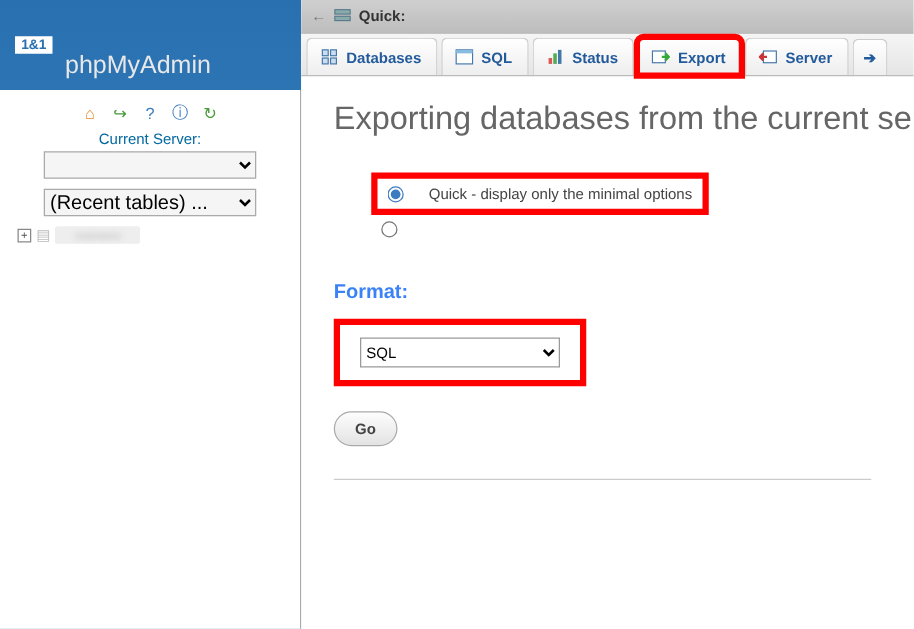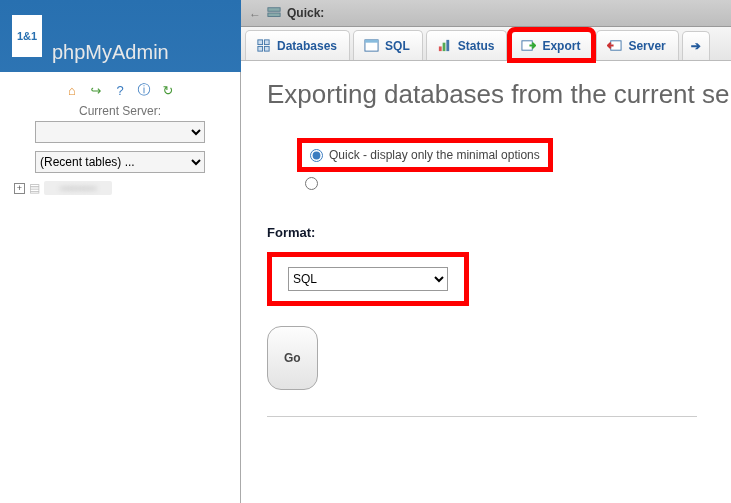--- a/index.html
+++ b/index.html
@@ -1,53 +1,53 @@
 <!DOCTYPE html>
 <html><head>
 <meta charset="utf-8">
 <style>
   * { box-sizing: border-box; margin: 0; padding: 0; }
   body { font-family: sans-serif; font-size: 12px; width: 731px; height: 503px; overflow: hidden; background: #fff; position: relative; }
   
   .sidebar { position: absolute; left: 0; top: 0; width: 241px; height: 503px; background: linear-gradient(to bottom, #2870b0 0%, #4a8cc7 100%); }
   .sidebar-header { display: flex; align-items: center; padding: 8px 12px; color: #fff; }
-  .logo-box { width: 30px; height: 42px; background: #fff; color: #2870b0; font-weight: bold; font-size: 11px; display: flex; align-items: center; justify-content: center; margin-right: 10px; }
+  .logo-box { width: 30px; height: 14px; background: #fff; color: #2870b0; font-weight: bold; font-size: 11px; display: flex; align-items: center; justify-content: center; margin-right: 10px; }
   .brand { font-size: 20px; color: #e8e8e8; font-weight: normal; margin-top: 33px; }
   .sidebar-body { background: #fff; margin: 0; height: calc(503px - 55px); padding-top: 10px; text-align: center; border-right: 1px solid #aaa; }
   .icon-row { display: flex; justify-content: center; gap: 8px; margin-bottom: 6px; }
   .icon-row span { width: 16px; height: 16px; display: inline-flex; align-items: center; justify-content: center; font-size: 13px; }
-  .label-current { font-size: 12px; color: #737373; margin-bottom: 3px; }
+  .label-current { font-size: 12px; color: #0369a1; margin-bottom: 3px; }
   .select-wrap { display: flex; justify-content: center; margin-bottom: 8px; }
-  .select-wrap select { width: 170px; height: 22px; border: 1px solid #aaa; font-size: 12px; background: #f5f5f5; }
+  .select-wrap select { width: 170px; height: 22px; border: 1px solid #aaa; font-size: 16px; background: #f5f5f5; }
   .tree { text-align: left; padding-left: 14px; margin-top: 6px; display: flex; align-items: center; gap: 4px; color: #999; }
   .plusbox { width: 11px; height: 11px; border: 1px solid #888; font-size: 9px; line-height: 9px; text-align: center; color: #555; background:#fff;}
   .blur { color: transparent; text-shadow: 0 0 5px rgba(80,80,80,0.7); background: #eee; border-radius:2px; padding:0 16px;}
   
   .main { position: absolute; left: 241px; top: 0; width: 490px; height: 503px; background:#fff; }
   .serverbar { background: linear-gradient(#cfcfcf,#bdbdbd); border-bottom: 1px solid #999; padding: 4px 8px; display: flex; align-items: center; gap: 6px; color:#333; font-weight:bold; height:27px;}
   .serverbar .chev { color:#777; font-weight:normal; }
   .serverbar .db-icon { width:14px; height:14px; }
   
   .tabs { background: linear-gradient(#f5f5f5,#e5e5e5); border-bottom: 1px solid #bbb; display: flex; padding-left:4px; height:34px; align-items:flex-end;}
   .tab { display:flex; align-items:center; gap:6px; padding:7px 12px 7px 10px; border:1px solid #ccc; border-bottom:none; background:linear-gradient(#fff,#eee); border-radius:5px 5px 0 0; margin-right:3px; color:#235a9c; font-weight:bold; cursor:pointer; font-size:12px;}
   .tab .ticon { width:15px; height:15px; display:inline-block;}
   .tab.arrow { padding:7px 8px; color:#235a9c;}
   .highlight-red { outline: 5px solid red; outline-offset: -2px; }
   
   .content { padding: 18px 0 0 26px; color:#444;}
   .page-title { font-size: 26px; color:#666; font-weight:normal; margin-bottom:28px; white-space:nowrap; overflow:hidden;}
   .section-label { font-weight:bold; font-size:13px; color:#444; margin-bottom:10px;}
   .radio-group { margin-left:30px; margin-bottom:30px;}
-  .radio-row { display:flex; align-items:center; gap:6px; padding:5px 8px; color:#444; font-size:12px;}
+  .radio-row { display:flex; align-items:center; gap:20px; padding:5px 8px; color:#444; font-size:12px;}
   .radio-row input { accent-color:#3b7cc0;}
   .highlight-box { border:5px solid red; display:inline-block; padding:0;}
-  .format-label{ font-weight:bold; font-size:13px; color:#0f172a; margin-bottom:10px;}
+  .format-label{ font-weight:bold; font-size:16px; color:#3b82f6; margin-bottom:10px;}
   .format-select-wrap { border:5px solid red; display:inline-block; padding:10px 16px; margin-bottom:20px; margin-top:2px;}
   .format-select-wrap select { width:160px; height:24px; font-size:12px; border:1px solid #999; background:#fff;}
-  .go-btn { border:1px solid #aaa; background:linear-gradient(#fdfdfd,#e3e3e3); border-radius:14px; padding:24px 16px; font-weight:bold; color:#444; cursor:pointer; font-size:12px;}
+  .go-btn { border:1px solid #aaa; background:linear-gradient(#fdfdfd,#e3e3e3); border-radius:14px; padding:6px 16px; font-weight:bold; color:#444; cursor:pointer; font-size:12px;}
   hr { margin-top:26px; border:none; border-top:1px solid #ccc; width:430px;}
 </style>
 </head>
 <body>
 
 <div class="sidebar">
   <div class="sidebar-header">
     <div class="logo-box">1&amp;1</div>
     <div class="brand">phpMyAdmin</div>
   </div>

